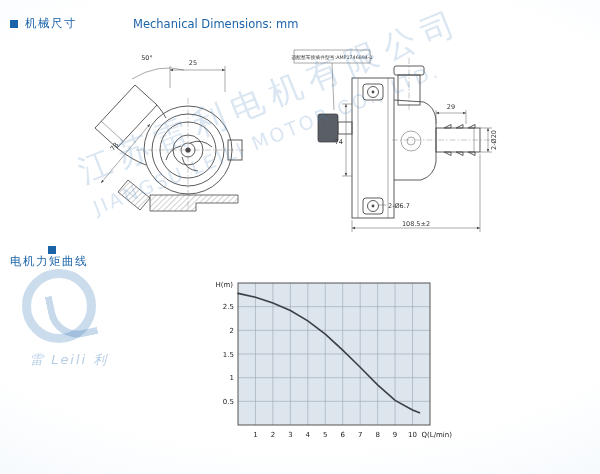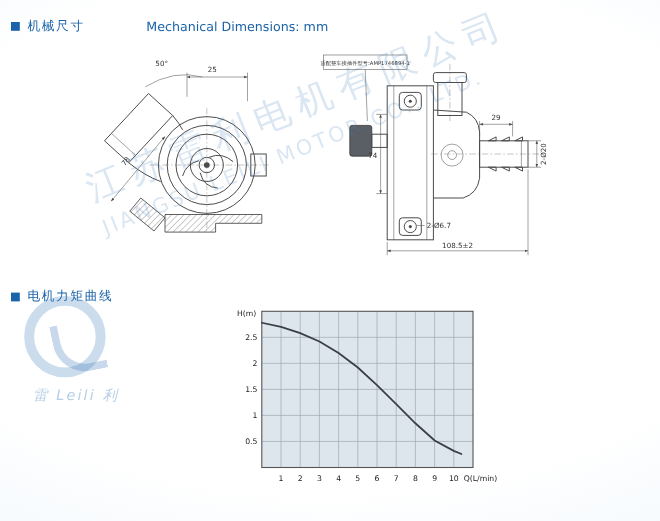--- a/index.html
+++ b/index.html
@@ -6,21 +6,21 @@
   body{
     width:600px;height:474px;position:relative;overflow:hidden;
     background: radial-gradient(ellipse 130% 95% at 50% 45%, #ffffff 52%, #e7f1fa 100%);
     font-family:"DejaVu Sans","Liberation Sans",sans-serif;
   }
   .section-heading{position:absolute;left:10px;display:flex;align-items:center;color:#1b63a8;font-size:11.5px;white-space:nowrap;}
   .section-heading .bullet{width:8px;height:8px;background:#1b63a8;display:inline-block;margin-right:7px;flex:0 0 auto;}
   .section-heading .zh{font-weight:normal;letter-spacing:1.5px;margin-right:12px;}
   .section-heading .en{font-weight:normal;margin-left:44px;}
   #mech-heading{top:16px;}
-  #torque-heading{top:262px;}
+  #torque-heading{top:246px;flex-direction:column;}
 
   svg text.dim{font:6.5px "DejaVu Sans",sans-serif;fill:#333;}
   svg text.tiny{font:4.8px "DejaVu Sans",sans-serif;fill:#333;}
   svg .ln{stroke:#4a4a4a;stroke-width:0.9;fill:none;}
   svg .thin{stroke:#555;stroke-width:0.5;fill:none;}
   svg .cl{stroke:#888;stroke-width:0.45;fill:none;stroke-dasharray:6 2 1.5 2;}
   svg .hatchfill{fill:url(#hatch);stroke:#4a4a4a;stroke-width:0.8;}
 
   #drawing{position:absolute;left:0;top:0;}
   #chart{position:absolute;left:204px;top:276px;}

